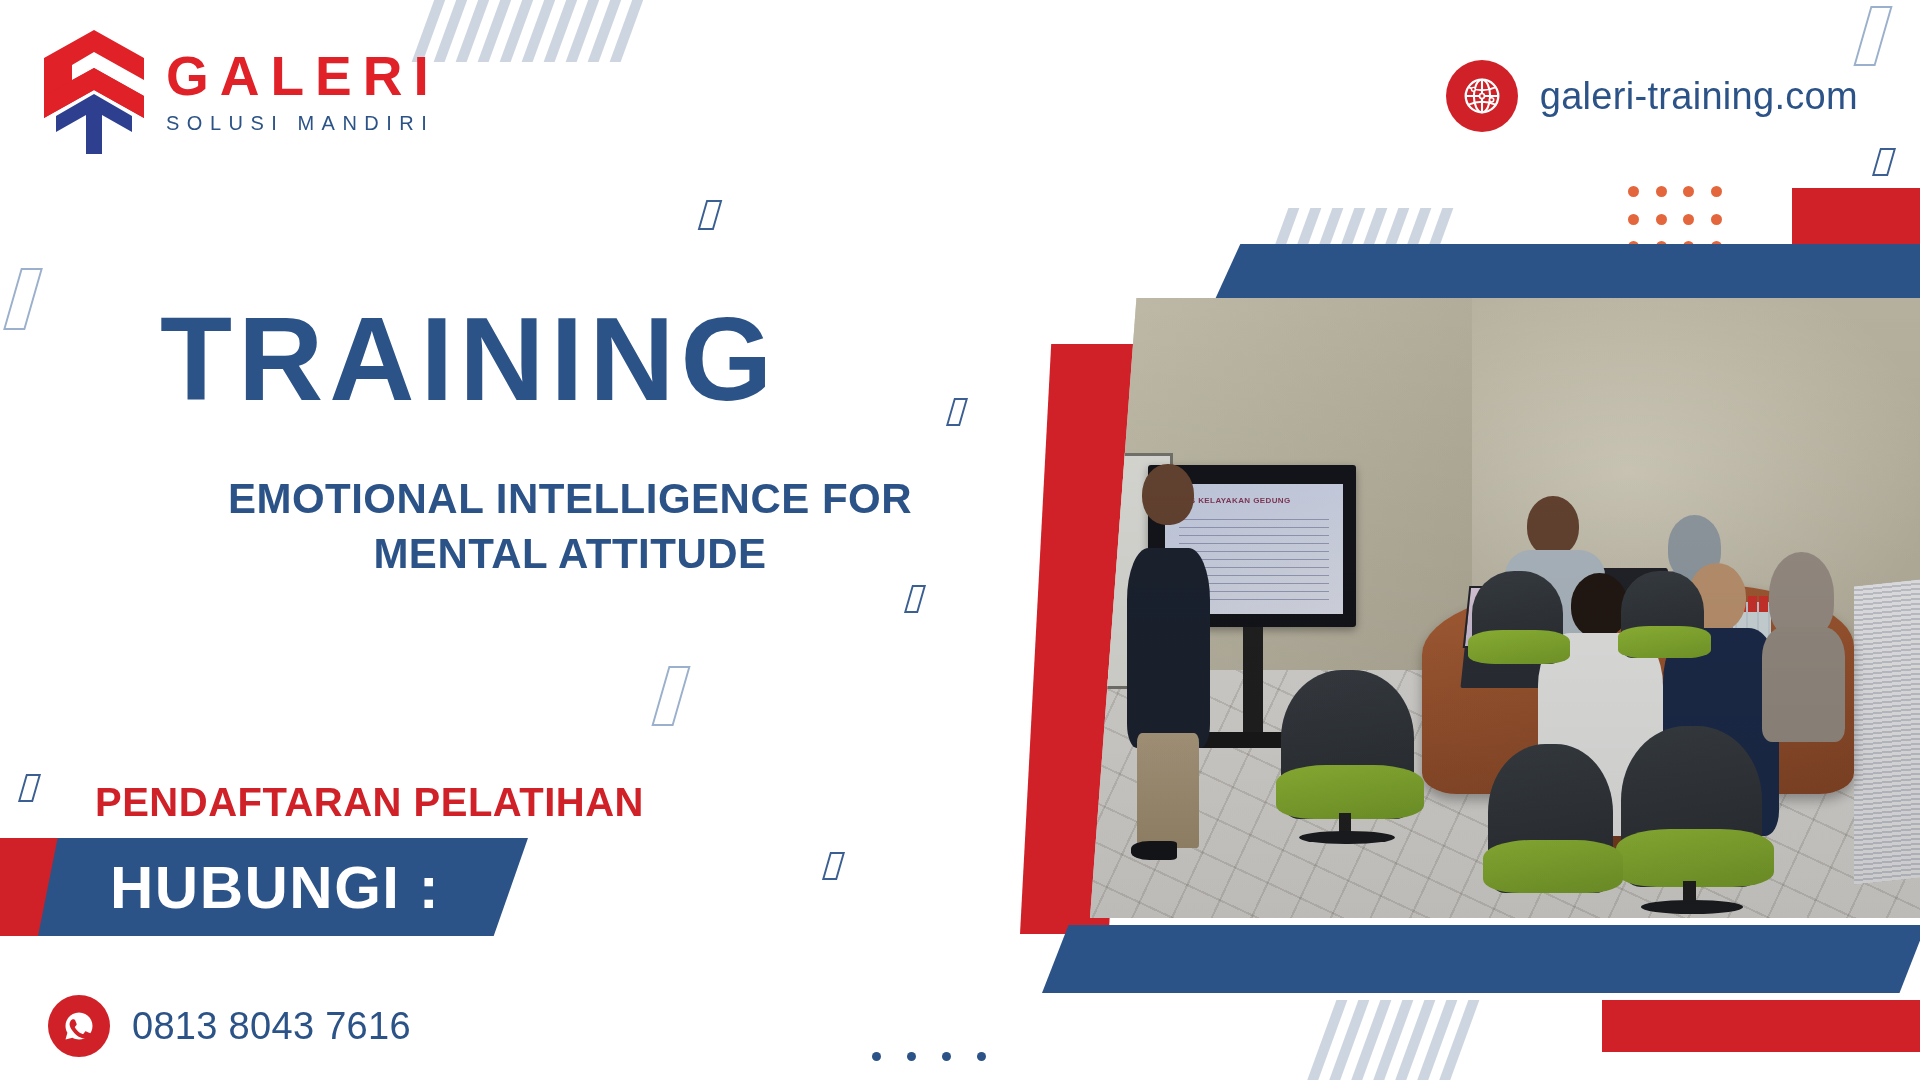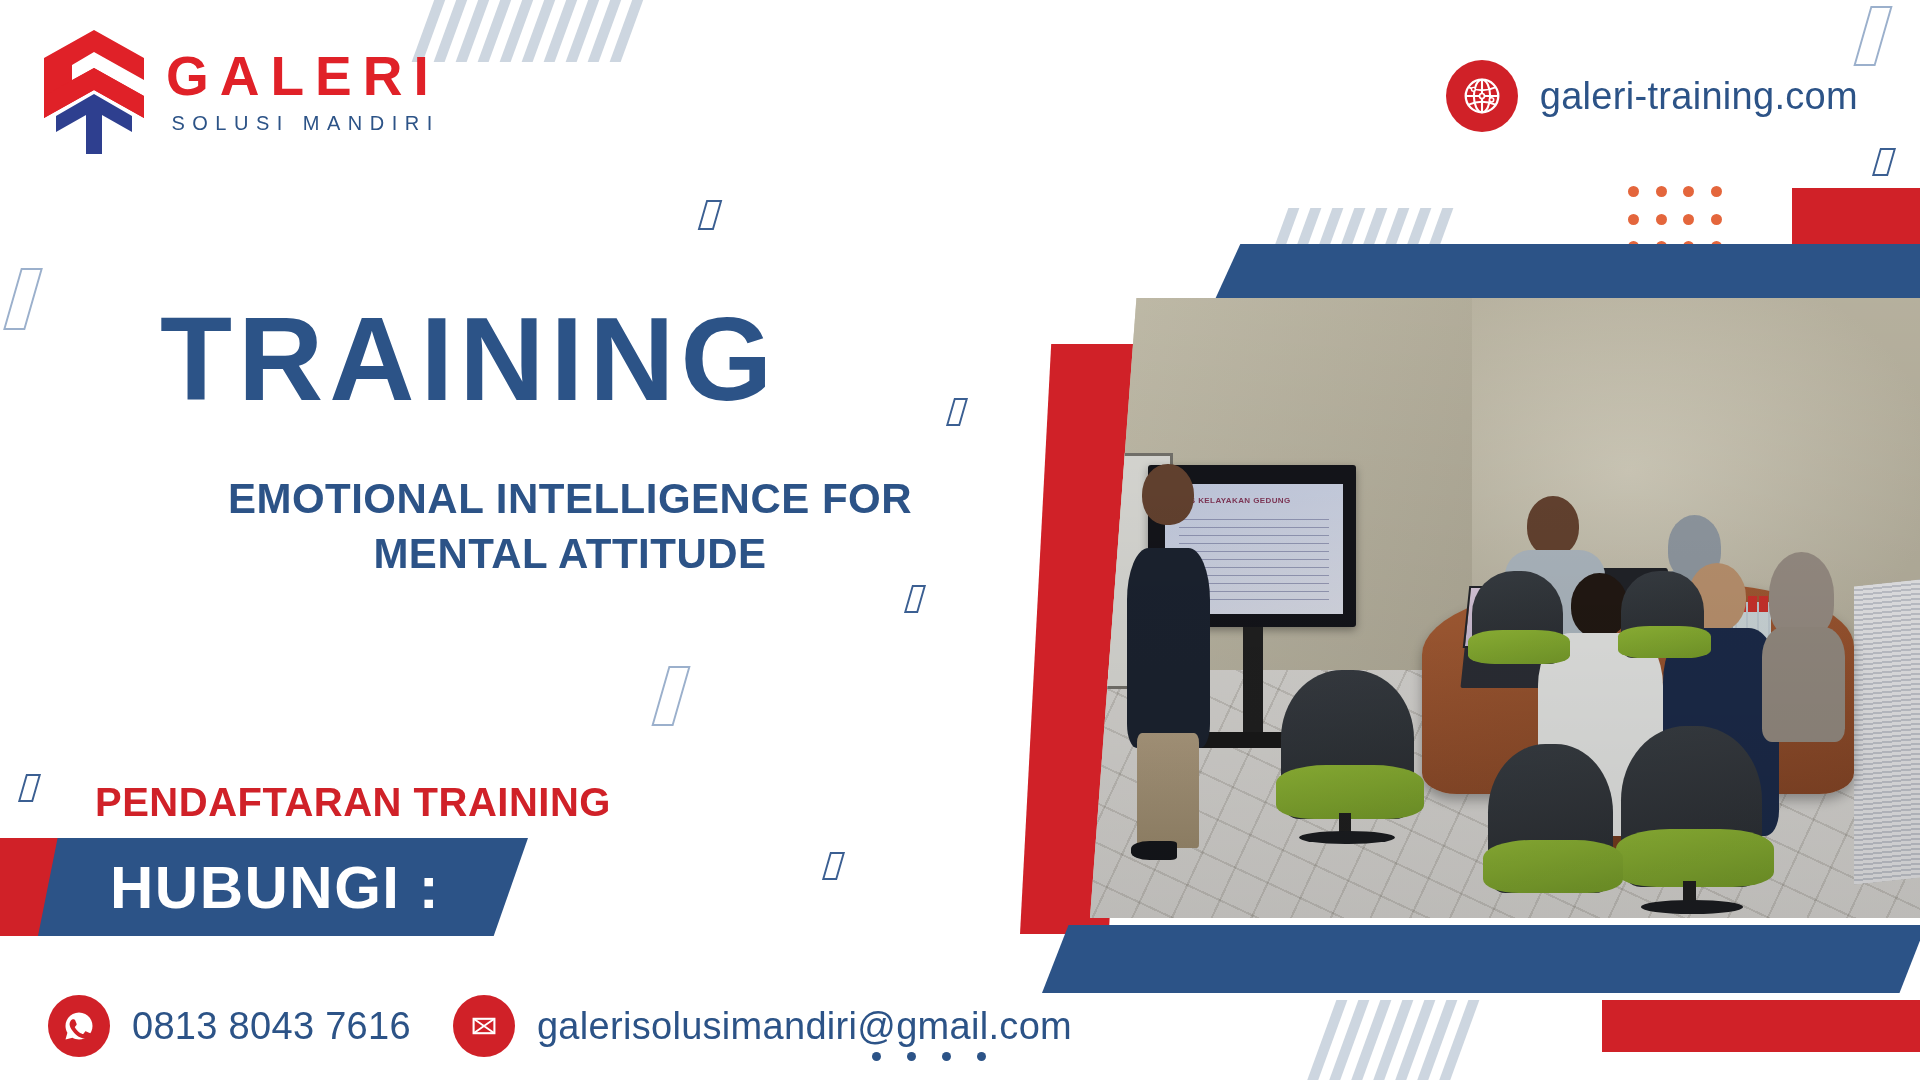--- a/index.html
+++ b/index.html
@@ -19,21 +19,21 @@
                   justify-self:center; align-self:center; }
 
   
   .para { position:absolute; border:2px solid #9bb0cc; transform:skewX(-16deg); background:transparent; }
   .para.dark { border-color:#3b5f92; }
 
   
   .bar { position:absolute; }
 
   
-  #logo-block { position:absolute; left:40px; top:28px; display:flex; align-items:center; gap:18px;text-align:right; }
+  #logo-block { position:absolute; left:40px; top:28px; display:flex; align-items:center; gap:18px; }
   #logo-mark { width:108px; height:126px; position:relative; flex:none; }
   #logo-words { display:flex; flex-direction:column; justify-content:center; }
   #logo-title { font-size:55px; font-weight:700; color:#e02128; letter-spacing:11px; line-height:1; }
   #logo-sub { font-size:20px; font-weight:400; color:#2C5387; letter-spacing:7.5px; line-height:1; margin-top:9px; }
 
   
   #web-chip { position:absolute; right:62px; top:60px; display:flex; align-items:center; gap:22px; }
   #globe-badge { width:72px; height:72px; border-radius:50%; background:#d02128;
                  display:flex; align-items:center; justify-content:center; flex:none; }
   #web-url { font-size:38px; color:#2C5387; font-weight:400; letter-spacing:.3px; }
@@ -250,48 +250,39 @@
         <path d="M10 15 Q24 21 38 15" fill="none" stroke="#fff" stroke-width="2"></path>
         <path d="M10 33 Q24 27 38 33" fill="none" stroke="#fff" stroke-width="2"></path>
         <circle cx="24" cy="24" r="2.6" fill="#d02128" stroke="#fff" stroke-width="1.8"></circle>
         <circle cx="34" cy="28" r="2.2" fill="#d02128" stroke="#fff" stroke-width="1.6"></circle>
         <circle cx="15" cy="17" r="2" fill="#d02128" stroke="#fff" stroke-width="1.5"></circle>
       </svg>
     </div>
     <div id="web-url">galeri-training.com</div>
   </div>
 
-  <div id="cta-red">PENDAFTARAN TRAINING</div>
+  <div id="cta-red">PENDAFTARAN PELATIHAN</div>
 
   <div id="ribbon-red"></div>
   <div id="ribbon-blue">
     <div id="ribbon-text">HUBUNGI :</div>
   </div>
 
   <div id="contact-row">
 
     <div class="contact-item">
       <div class="badge">
         <svg viewBox="0 0 40 40" width="36" height="36" aria-hidden="true">
           <path d="M20 5c-8.3 0-15 6.7-15 15 0 2.8.8 5.4 2.1 7.6L5 35l7.7-2c2.2 1.2 4.7 1.9 7.3 1.9 8.3 0 15-6.7 15-15S28.3 5 20 5z" fill="#fff"></path>
           <path d="M15.2 13.4c-.4-.9-.8-.9-1.2-.9h-1c-.4 0-1 .2-1.5.8-.5.6-2 2-2 4.8s2.1 5.6 2.4 6c.3.4 4 6.4 9.9 8.7 4.9 1.9 5.9 1.5 7 1.4 1.1-.1 3.5-1.4 4-2.8.5-1.4.5-2.6.3-2.8-.1-.2-.5-.4-1.1-.7-.6-.3-3.5-1.7-4-1.9-.5-.2-.9-.3-1.3.3-.4.6-1.5 1.9-1.8 2.3-.3.4-.7.4-1.3.2-.6-.3-2.5-.9-4.8-2.9-1.8-1.6-3-3.5-3.3-4.1-.3-.6 0-.9.3-1.2.3-.3.6-.7.9-1.1.3-.4.4-.6.6-1 .2-.4.1-.8 0-1.1-.2-.3-1.3-3.2-1.8-4.3z" fill="#d02128"></path>
         </svg>
       </div>
       <div class="contact-text">0813 8043 7616</div>
     </div>
 
-    <div class="contact-item" style="margin-left:26px;">
-      <div class="badge">
-        <svg viewBox="0 0 40 40" width="32" height="32" aria-hidden="true">
-          <rect x="7" y="11" width="26" height="18" fill="none" stroke="#fff" stroke-width="2.6"></rect>
-          <path d="M7 11 L33 29 M33 11 L7 29" stroke="#fff" stroke-width="2.4" fill="none"></path>
-        </svg>
-      </div>
-      <div class="contact-text">galerisolusimandiri@gmail.com</div>
-    </div>
   </div>
 
   <div id="bottom-dots">
     <span></span>
       <span></span>
       <span></span>
       <span></span>
   </div>
 
   <div id="photo-frame">

